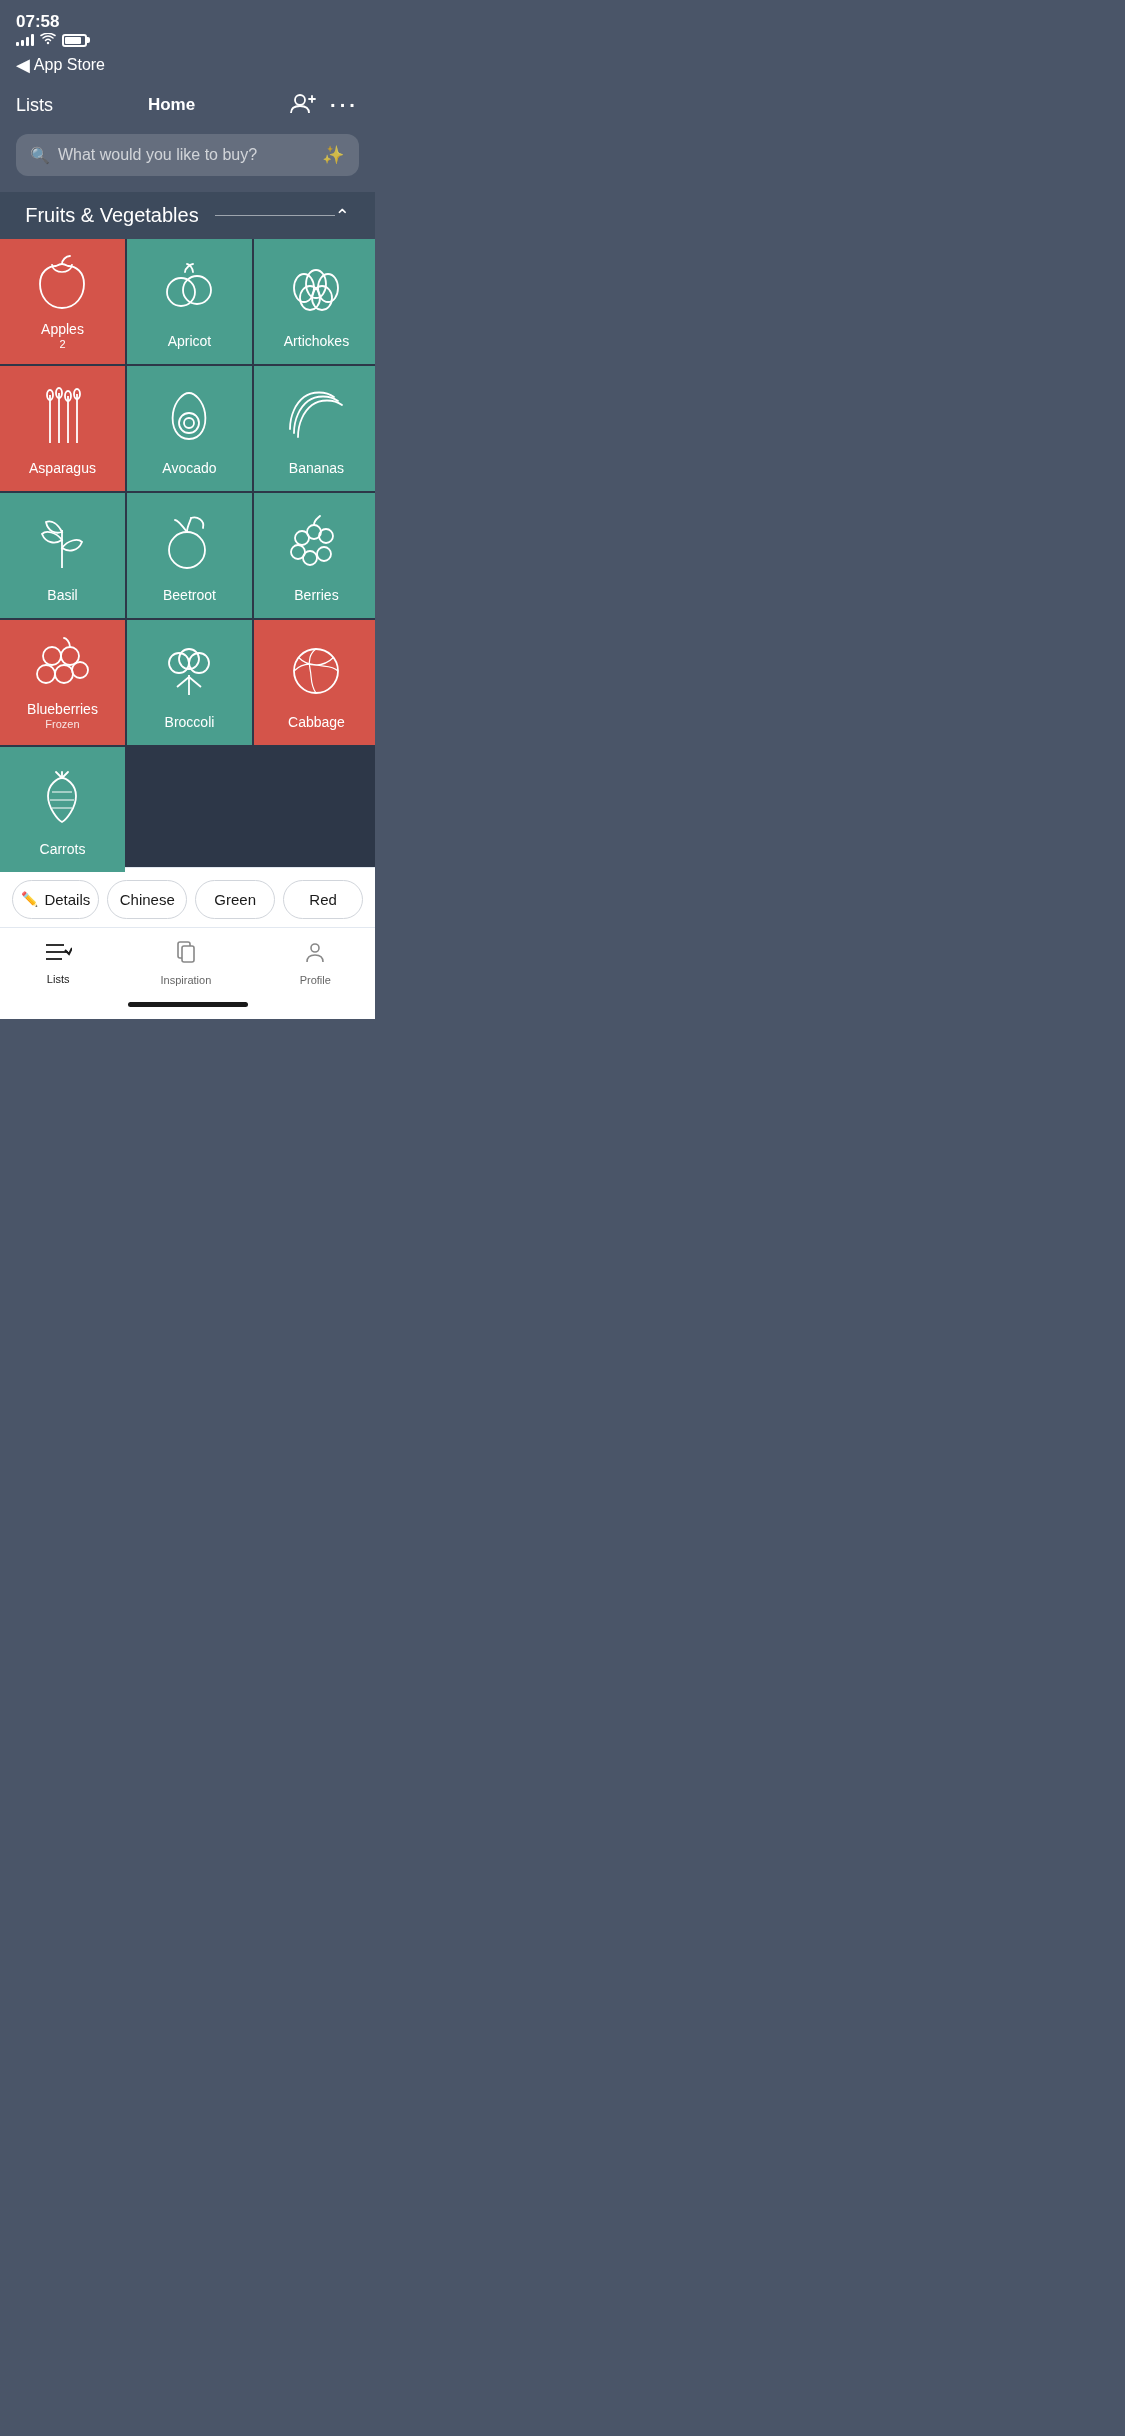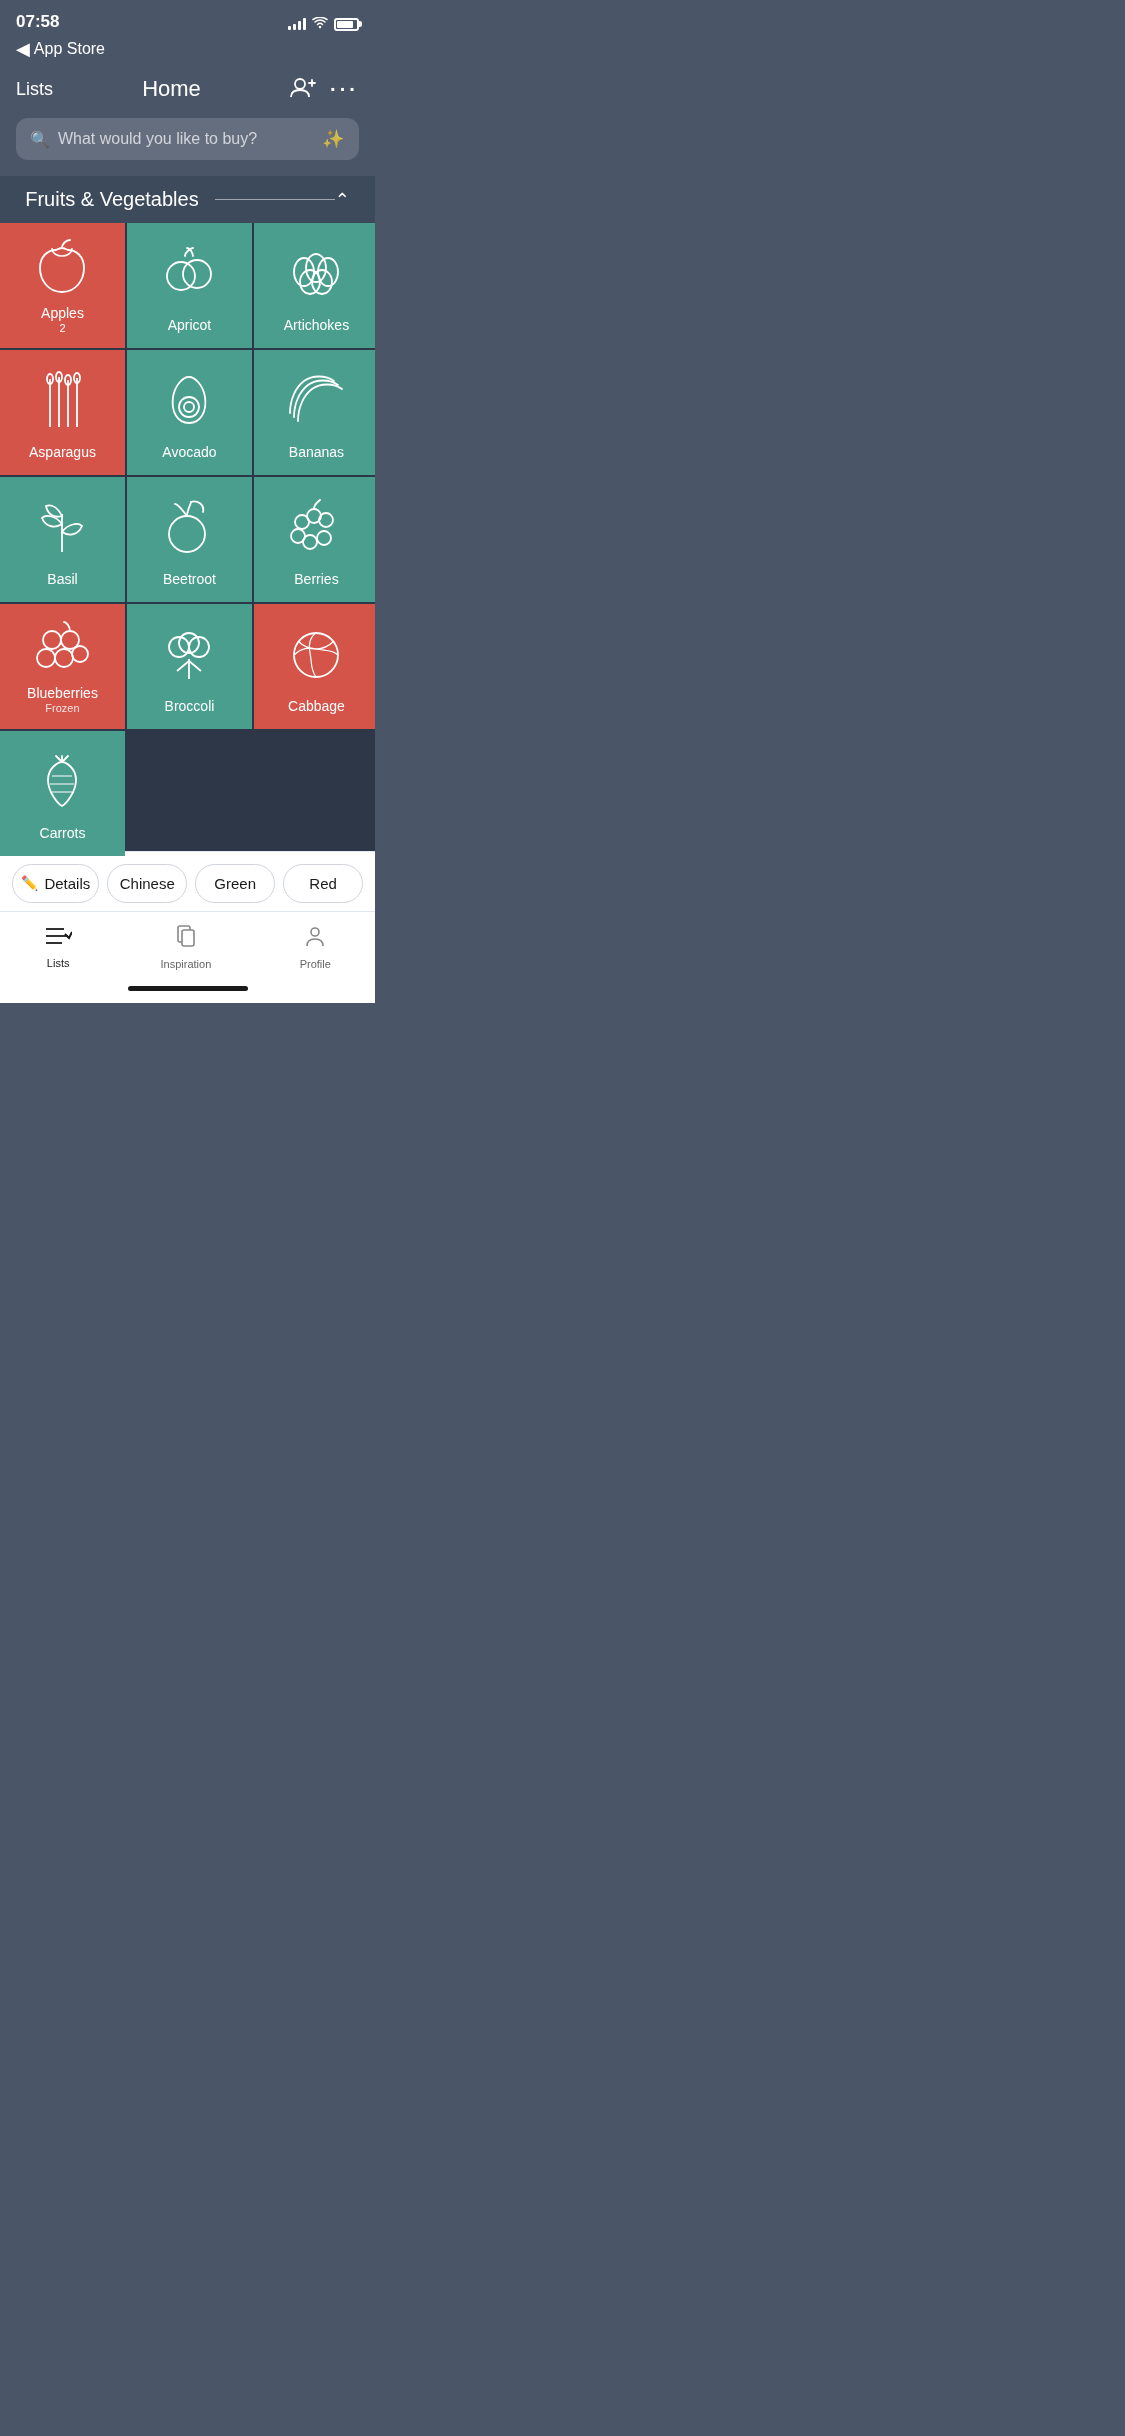--- a/index.html
+++ b/index.html
@@ -12,23 +12,24 @@
       background: #4a5568;
       overflow-x: hidden;
       position: relative;
     }
 
     
     .status-bar {
       background: #4a5568;
       display: flex;
       justify-content: space-between;
-      align-items: flex-end;
+      align-items: flex-start;
       padding: 12px 16px 4px;
       color: white;
+      flex-direction: column;
     }
 
     .status-time {
       font-size: 17px;
       font-weight: 600;
     }
 
     .status-icons {
       display: flex;
       align-items: center;
@@ -109,22 +110,22 @@
       color: white;
     }
 
     .header-lists {
       font-size: 18px;
       font-weight: 400;
       color: white;
     }
 
     .header-title {
-      font-size: 22px;
-      font-weight: 400;
+      font-size: 17px;
+      font-weight: 700;
       color: white;
     }
 
     .header-actions {
       display: flex;
       align-items: center;
       gap: 14px;
     }
 
     

